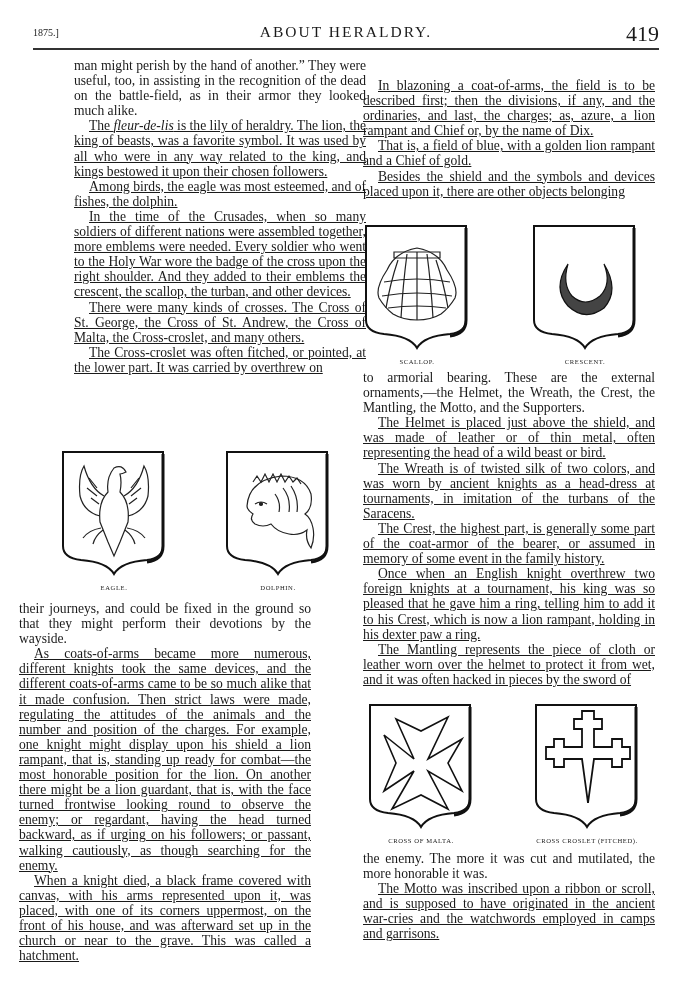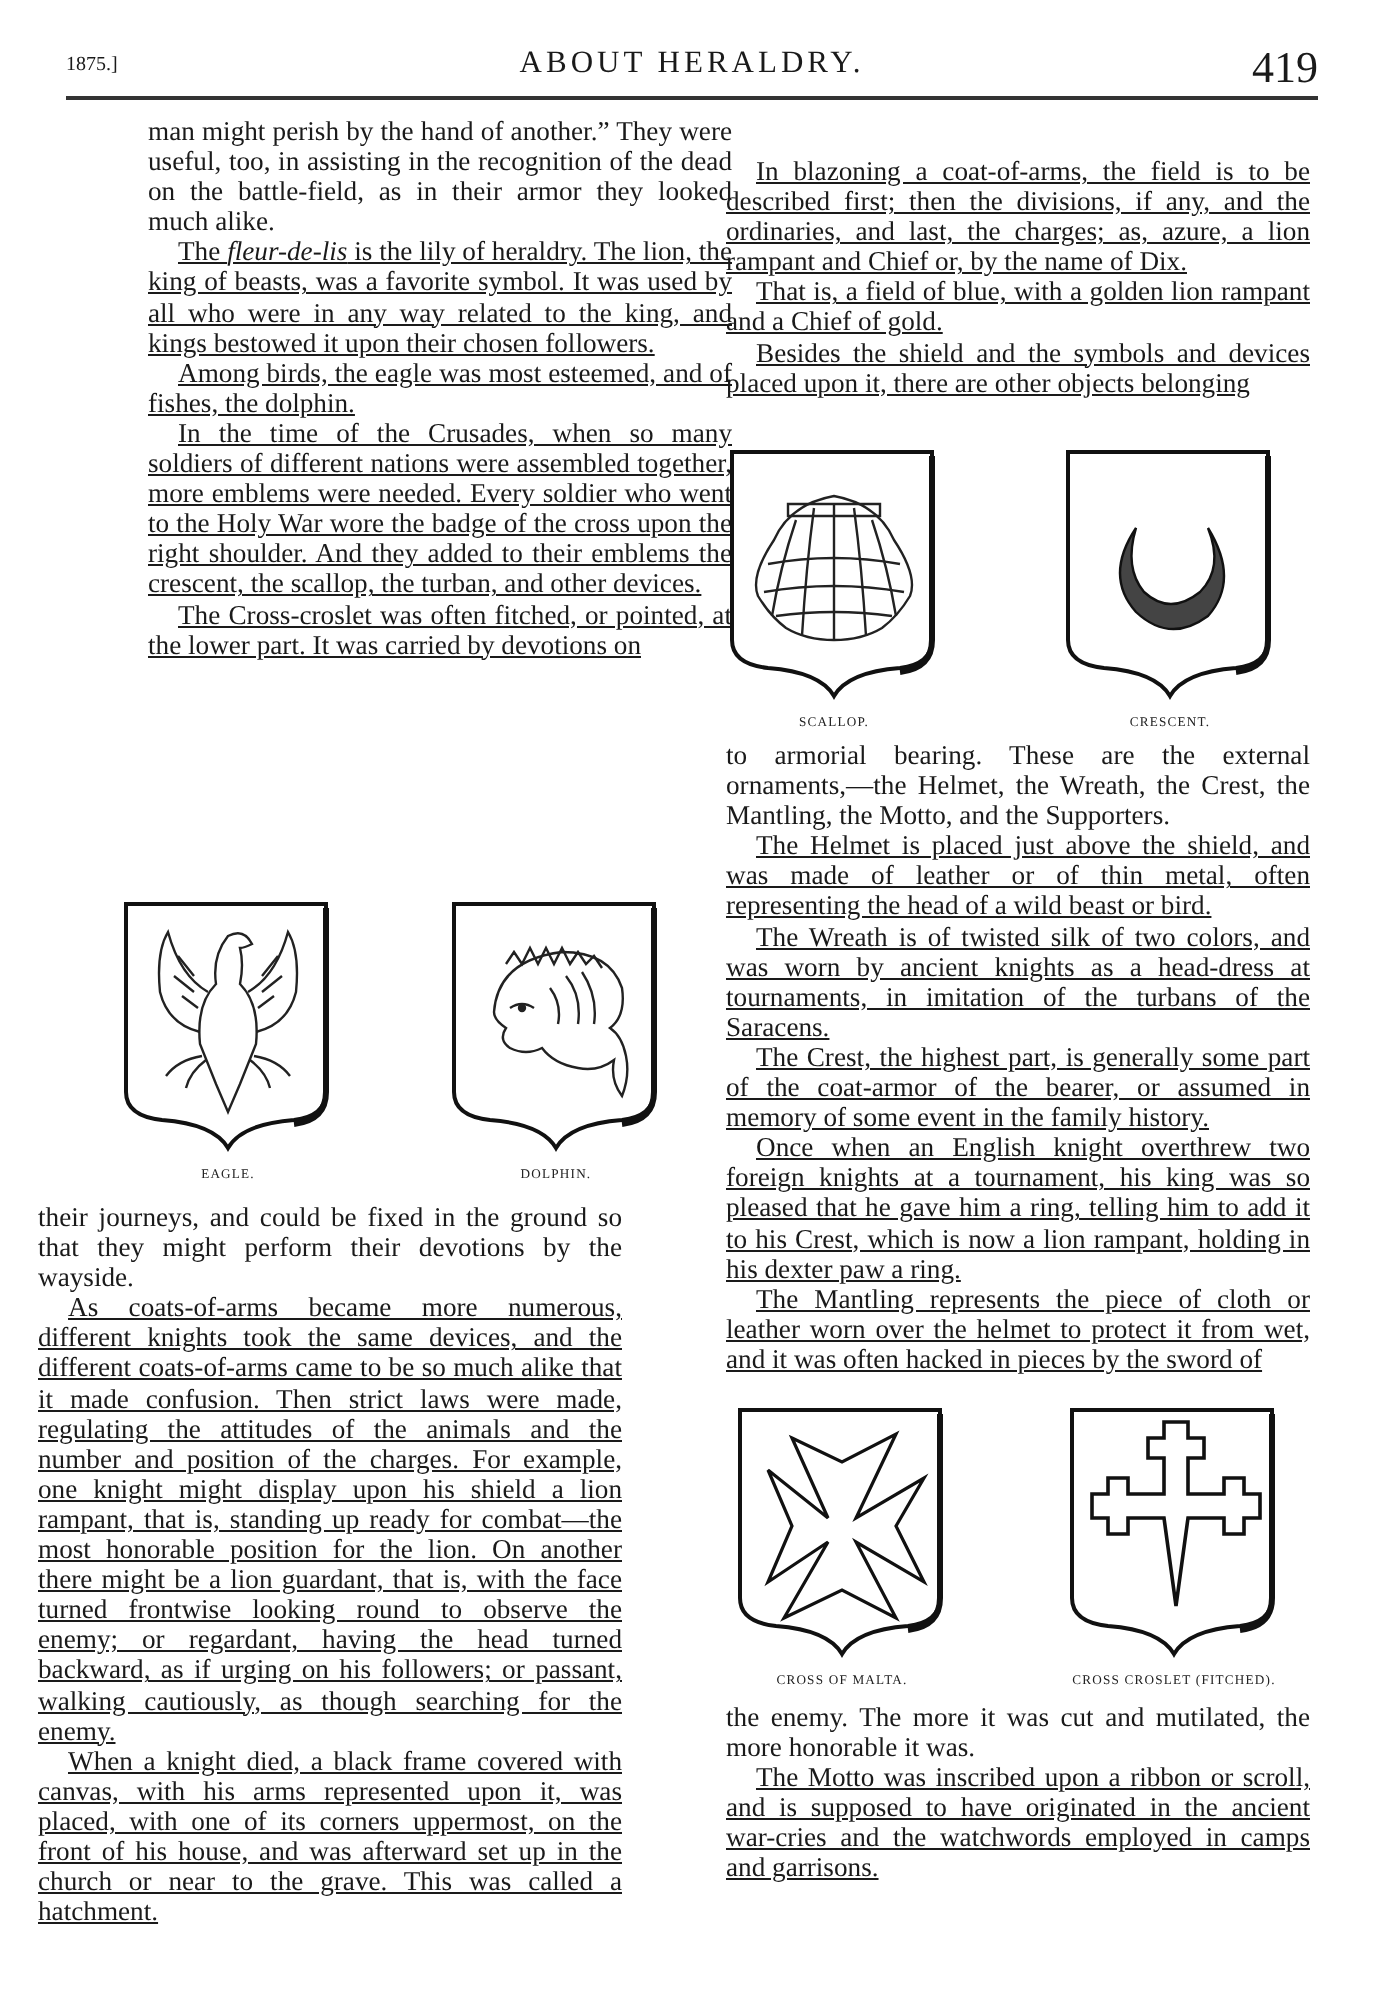--- a/index.html
+++ b/index.html
@@ -30,21 +30,22 @@
   <span class="hdr-title">ABOUT HERALDRY.</span>
   <span class="hdr-page">419</span>
 </div>
 <div class="rule"></div>
 
 <div class="col" style="left:33px; top:58px;margin-left:41px;">
   <p>man might perish by the hand of another.” They were useful, too, in assisting in the recognition of the dead on the battle-field, as in their armor they looked much alike.</p>
   <p class="ind"><span>The </span><em>fleur-de-lis</em><span> is the lily of heraldry. The lion, the king of beasts, was a favorite symbol. It was used by all who were in any way related to the king, and kings bestowed it upon their chosen followers.</span></p>
   <p class="ind">Among birds, the eagle was most esteemed, and of fishes, the dolphin.</p>
   <p class="ind">In the time of the Crusades, when so many soldiers of different nations were assembled together, more emblems were needed. Every soldier who went to the Holy War wore the badge of the cross upon the right shoulder. And they added to their emblems the crescent, the scallop, the turban, and other devices.</p>
-  <p class="ind">The Cross-croslet was often fitched, or pointed, at the lower part. It was carried by devotions on</p>
+  <p class="ind">There were many kinds of crosses. The Cross of St. George, the Cross of St. Andrew, the Cross of Malta, the Cross-croslet, and many others.</p>
+  <p class="ind">The Cross-croslet was often fitched, or pointed, at the lower part. It was carried by overthrew on</p>
 </div>
 
 <div class="fig-row" style="left:45px; top:448px;">
   <div class="fig" style="left:14px; top:0;">
     <svg width="110" height="128" viewBox="0 0 110 128">
       <path d="M4,4 H104 V98 Q104,110 88,112 Q62,114 55,126 Q48,114 22,112 Q4,110 4,98 Z" fill="#fff" stroke="#111" stroke-width="2"></path>
       <path d="M104,6 V98 Q104,112 88,114" fill="none" stroke="#111" stroke-width="3"></path>
       <g fill="none" stroke="#222" stroke-width="1.2">
         <path d="M55,20 q8,-4 12,4 q-4,2 -6,2 q2,8 0,18 q10,10 8,30 q-4,10 -8,20 l-6,14 l-6,-14 q-4,-10 -8,-20 q-2,-20 8,-30 q-2,-14 6,-24z"></path>
         <path d="M45,48 q-14,-8 -20,-30 q-6,10 -4,30 q4,16 20,20"></path>

